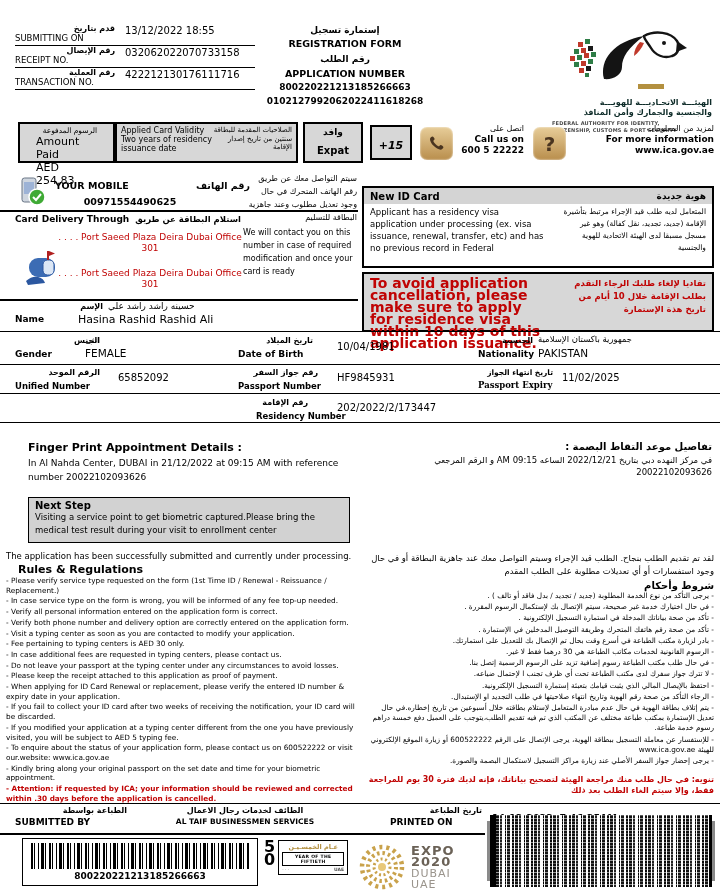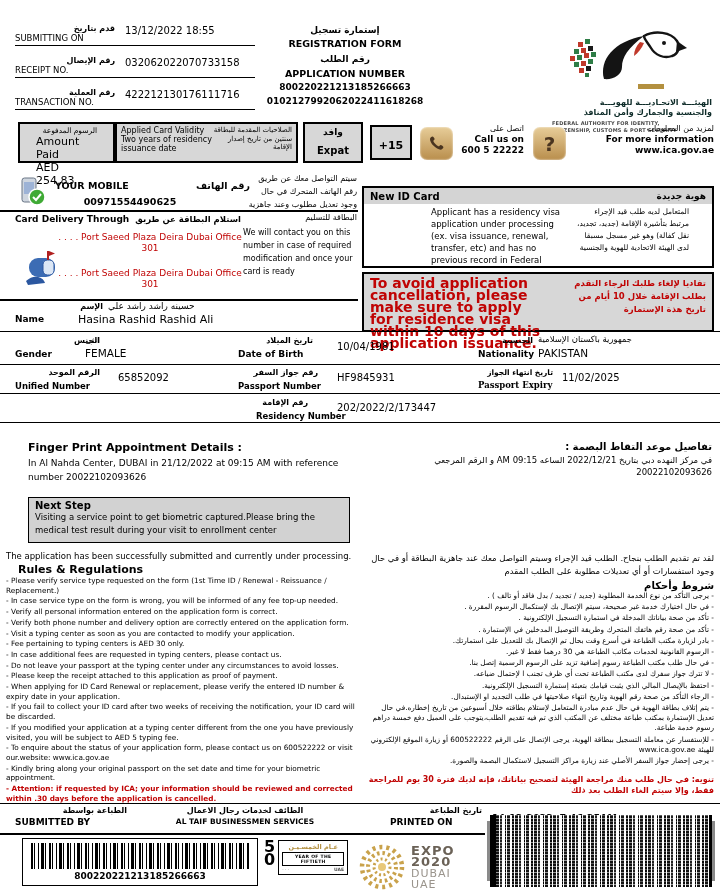--- a/index.html
+++ b/index.html
@@ -7,21 +7,21 @@
         font-family:"DejaVu Sans",sans-serif;color:#000;}
   .abs{position:absolute;}
   .ar{direction:rtl;}
   .b{font-weight:bold;}
   .red{color:#c00404;}
   .ctr{text-align:center;}
   .rt{text-align:right;}
   .hline{position:absolute;background:#000;}
   
   .hf{display:flex;align-items:flex-end;border-bottom:1px solid #000;width:240px;
-      padding-bottom:2px;margin-bottom:10px;}
+      padding-bottom:2px;margin-bottom:0;}
   .hf-lbls{width:100px;}
   .hf-ar{font-size:8px;text-align:right;direction:rtl;font-weight:bold;}
   .hf-en{font-size:8.5px;}
   .hf-val{font-size:10px;margin-left:10px;align-self:center;padding-bottom:6px;}
   
   .gbox{background:#d7d7d7;border:2px solid #000;box-sizing:border-box;}
   .tanicon{width:33px;height:33px;border-radius:7px;background:linear-gradient(180deg,#e7cd99,#b98e4c);
            display:flex;align-items:center;justify-content:center;box-shadow:inset 0 0 2px #fff;}
   .cell-lbl-ar{font-size:7.5px;font-weight:bold;direction:rtl;text-align:right;}
   .bullet{margin:0 0 1px 0;}
@@ -126,21 +126,21 @@
       <span class="ar rt" style="font-size:7px;width:42%;">سنتين من تاريخ إصدار الإقامة</span>
     </div>
   </div>
 
   <div class="abs gbox ctr" style="left:303px;top:122px;width:60px;height:41px;padding:3px 0;">
     <div class="ar b" style="font-size:9px;">وافد</div>
     <div class="b" style="font-size:10px;margin-top:8px;">Expat</div>
   </div>
 
   <div class="abs gbox ctr" style="left:370px;top:125px;width:42px;height:35px;line-height:33px;">
-    <span class="b" style="font-size:11px;">+15</span>
+    <span class="b" style="font-size:11px;font-style:italic;">+15</span>
   </div>
 
   <div class="abs tanicon" style="left:420px;top:127px;">
     <svg width="20" height="20" viewBox="0 0 24 24">
       <path fill="#4a3520" d="M6.5 3c1 0 2.6 1.9 2.6 2.9 0 .8-1 1.5-1.4 2.1-.4.6 1.6 3.3 3 4.5 1.4 1.2 3.1 2.4 3.8 2.1.6-.3 1-1.4 1.9-1.4 1 0 3.3 1.7 3.3 2.7 0 1.2-2 2.9-3.4 2.9-2.4 0-5.7-1.9-8.4-4.6C5.2 11.5 3.4 8 3.6 5.9 3.7 4.6 5.6 3 6.5 3z"></path>
     </svg>
   </div>
   <div class="abs rt" style="left:452px;top:124px;width:72px;">
     <div class="ar" style="font-size:8px;">اتصل على</div>
     <div class="b" style="font-size:9px;margin-top:1px;">Call us on</div>
@@ -190,21 +190,21 @@
       <path d="M4 33 C11 26 21 28 23 35 L6 37 Z" fill="#2b57a0"></path>
     </svg>
   </div>
   <div class="abs ctr red" style="left:55px;top:268px;width:190px;font-size:9px;line-height:11px;">. . . . Port Saeed Plaza Deira Dubai Office 301</div>
 
   <div class="abs" style="left:362px;top:186px;width:352px;height:82px;border:2px solid #000;box-sizing:border-box;background:#fff;">
     <div style="background:#d4d4d4;height:16px;display:flex;justify-content:space-between;align-items:center;padding:0 6px;">
       <span class="b" style="font-size:10px;">New ID Card</span>
       <span class="ar b" style="font-size:9px;">هوية جديدة</span>
     </div>
-    <div style="display:flex;justify-content:space-between;padding:2px 23px;margin-left:44px;">
+    <div style="display:flex;justify-content:space-between;padding:2px 6px;">
       <div style="width:53%;font-size:8.5px;line-height:12px;">Applicant has a residency visa application under processing (ex. visa issuance, renewal, transfer, etc) and has no previous record in Federal</div>
       <div class="ar rt" style="width:44%;font-size:7.5px;line-height:12px;">المتعامل لديه طلب قيد الإجراء مرتبط بتأشيرة الإقامة (جديد، تجديد، نقل كفالة) وهو غير مسجل مسبقا لدى الهيئة الاتحادية للهوية والجنسية</div>
     </div>
   </div>
 
   <div class="abs gbox" style="left:362px;top:272px;width:352px;height:60px;display:flex;justify-content:space-between;padding:3px 6px;">
     <div class="red b" style="width:53%;font-size:14px;line-height:12px;">To avoid application cancellation, please make sure to apply for residence visa within 10 days of this application issuance.</div>
     <div class="ar rt red b" style="width:44%;font-size:8.5px;line-height:13px;">تفاديا لإلغاء طلبك الرجاء التقدم بطلب الإقامة خلال 10 أيام من تاريخ هذة الإستمارة</div>
   </div>
 

